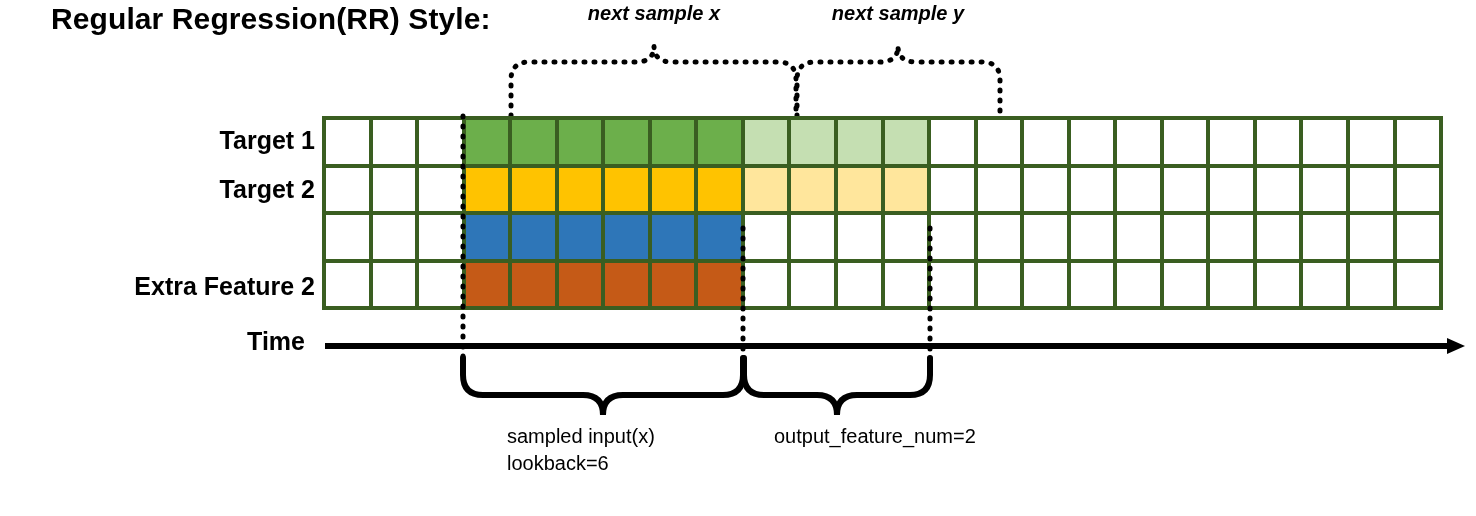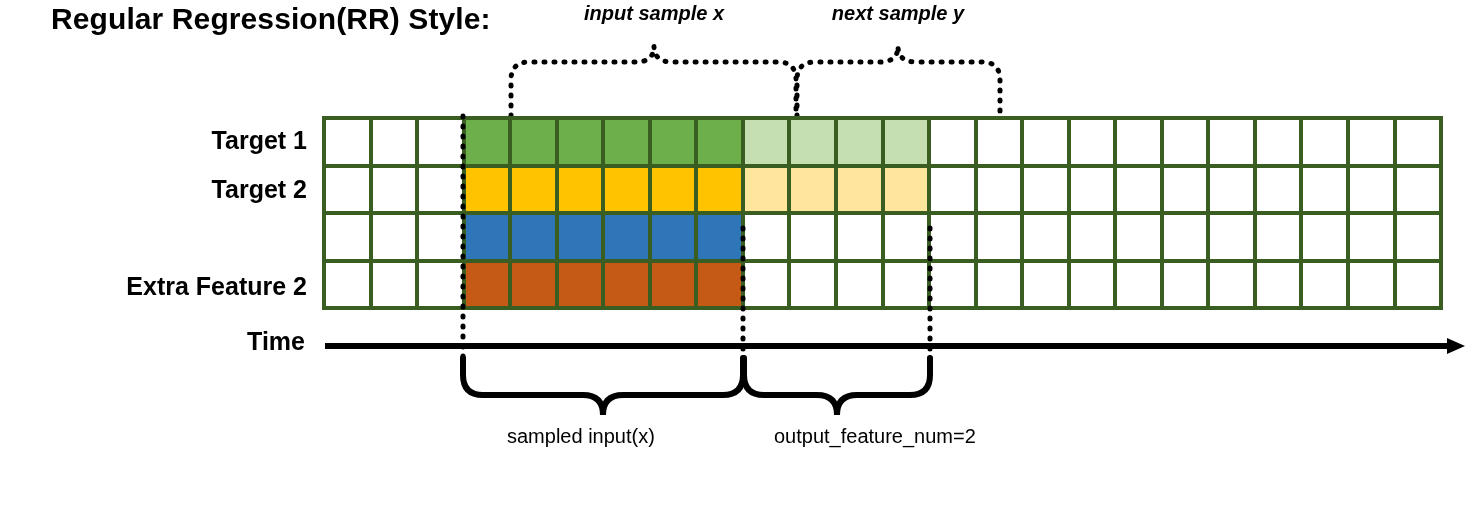--- a/index.html
+++ b/index.html
@@ -3,21 +3,21 @@
 <meta charset="utf-8">
 <style>
   html,body{margin:0;padding:0;background:#fff;}
   body{width:1476px;height:516px;position:relative;overflow:hidden;
        font-family:"Liberation Sans",sans-serif;color:#000;}
 
   #title{position:absolute;left:14px;top:2px;font-size:30px;font-weight:700;
          letter-spacing:.1px;white-space:nowrap;margin-left:37px;}
 
   
-  .rowlabel{position:absolute;right:8px;width:300px;text-align:right;
+  .rowlabel{position:absolute;right:0;width:300px;text-align:right;
             font-size:25px;font-weight:700;white-space:nowrap;}
   #labels{position:absolute;left:10px;top:116px;width:305px;height:194px;}
   #labels .rowlabel{height:48.5px;line-height:48.5px;}
 
   
   #grid{position:absolute;left:322px;top:116px;width:1121px;height:194px;
         background:#3A5E21;display:flex;flex-direction:column;
         box-sizing:border-box;padding:4px;gap:4px;}
   .grow{display:flex;flex:1;gap:4px;}
   .cell{flex:1;background:#ffffff;}
@@ -40,21 +40,21 @@
 
 <div id="title">Regular Regression(RR) Style:</div>
 
 <svg id="top-braces" width="1476" height="120" style="position:absolute;left:0;top:0;">
 
   <path d="M511,116 L511,80 Q511,62 529,62 L636,62 Q654,62 654,46 Q654,62 672,62 L778,62 Q796,62 796,80 L796,116" fill="none" stroke="#000" stroke-width="5" stroke-linecap="round" stroke-dasharray="1 9"></path>
 
   <path d="M797,116 L797,80 Q797,62 815,62 L880,62 Q898,62 898,46 Q898,62 916,62 L982,62 Q1000,62 1000,80 L1000,116" fill="none" stroke="#000" stroke-width="5" stroke-linecap="round" stroke-dasharray="1 9"></path>
 </svg>
 
-<div class="brace-label" style="left:554px;top:2px;width:200px;">input sample x</div>
+<div class="brace-label" style="left:554px;top:2px;width:200px;">next sample x</div>
 <div class="brace-label" style="left:798px;top:2px;width:200px;">next sample y</div>
 
 <div id="labels">
   <div class="rowlabel" style="top:0px;">Target 1</div>
   <div class="rowlabel" style="top:48.5px;">Target 2</div>
   <div class="rowlabel" style="top:145.5px;">Extra Feature 2</div>
 </div>
 
 <div id="grid" style="background: rgb(58, 94, 33);">
     <div class="grow">
@@ -177,17 +177,18 @@
 
 <svg id="bottom-braces" width="1476" height="120" style="position:absolute;left:0;top:355px;">
 
   <path d="M463,3 L463,20 Q463,40 483,40 L583,40 Q603,40 603,60 Q603,40 623,40 L723,40 Q743,40 743,20 L743,3" fill="none" stroke="#000" stroke-width="6" stroke-linecap="round"></path>
 
   <path d="M744,3 L744,20 Q744,40 764,40 L817,40 Q837,40 837,60 Q837,40 857,40 L910,40 Q930,40 930,20 L930,3" fill="none" stroke="#000" stroke-width="6" stroke-linecap="round"></path>
 </svg>
 
 <div class="bottom-block" style="left:507px;top:423px;">
   <div>sampled input(x)</div>
+  <div>lookback=6</div>
 </div>
 
 <div class="bottom-block" style="left:774px;top:423px;">
   <div>output_feature_num=2</div>
 </div>
 
 </body></html>

